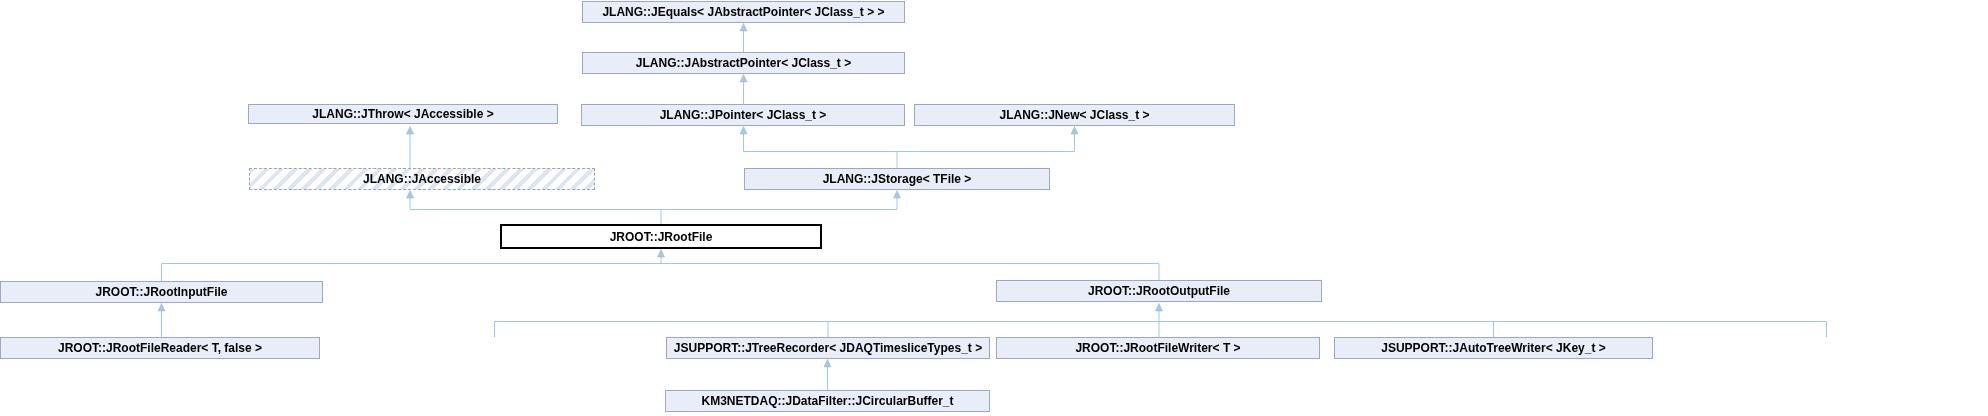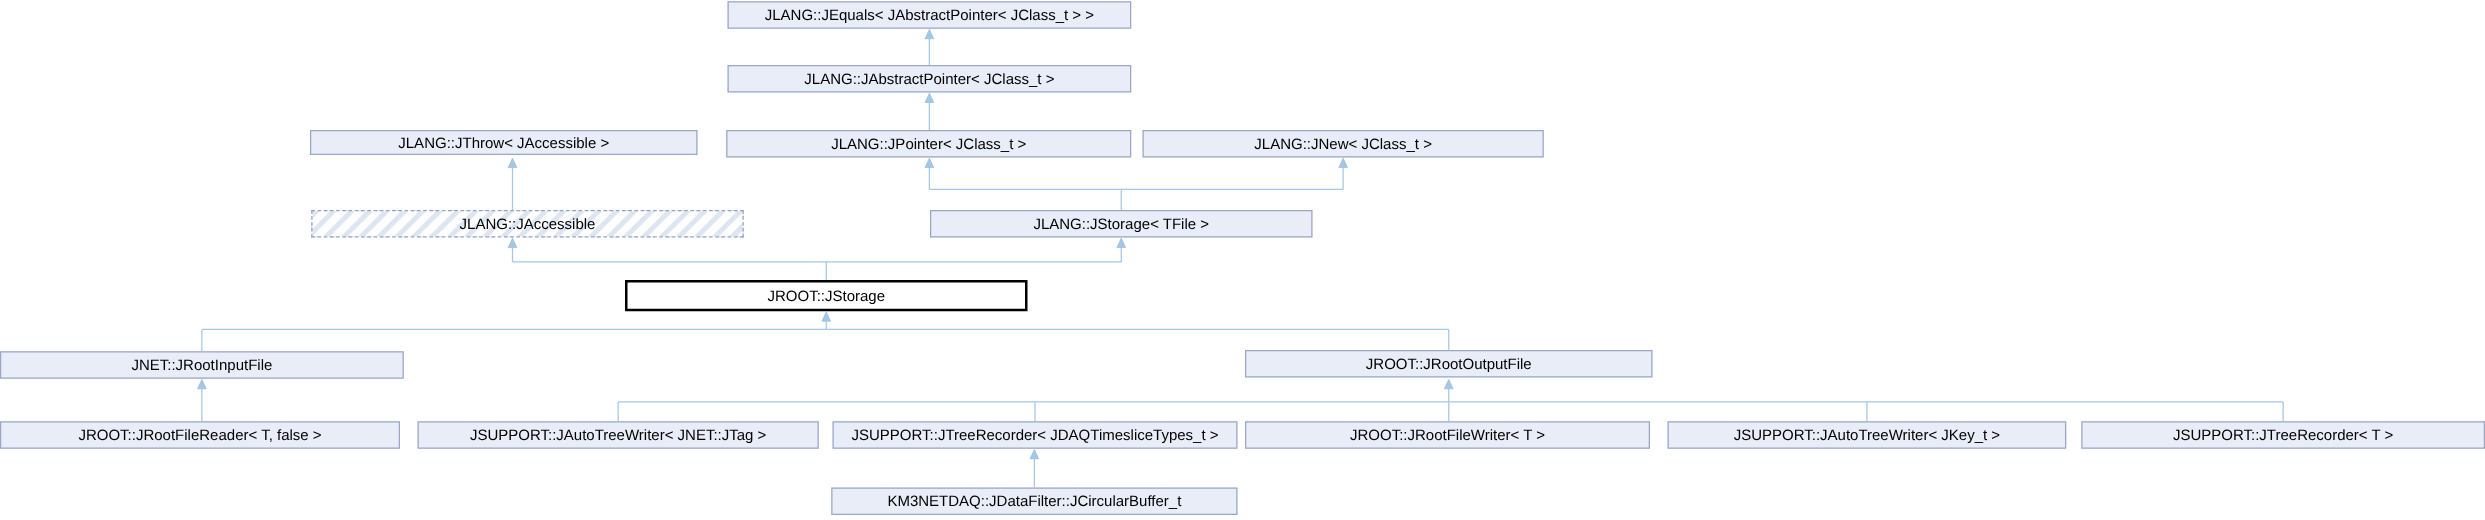--- a/index.html
+++ b/index.html
@@ -14,20 +14,21 @@
   .node {
     position:absolute;
     box-sizing:border-box;
     display:flex; align-items:center; justify-content:center;
     background:#E8EDF8;
     border:1px solid #9BA6C8;
     white-space:nowrap;
     text-align:center;
     line-height:1;
     cursor:pointer;
+    font-weight:bold;
   }
   .node.hatched {
     background:#ffffff repeating-linear-gradient(135deg,#dde4f2 0px,#dde4f2 4px,#ffffff 4px,#ffffff 10px);
     border:1px dashed #94A2C6;
     cursor:default;
   }
   .node.focus {
     background:#ffffff;
     border:2px solid #000000;
     cursor:default;
@@ -116,33 +117,31 @@
   <div class="node" style="left:248px;top:104px;width:310px;height:20px">JLANG::JThrow&lt; JAccessible &gt;</div>
 
   <div class="node" style="left:581px;top:104px;width:324px;height:22px">JLANG::JPointer&lt; JClass_t &gt;</div>
 
   <div class="node" style="left:914px;top:104px;width:321px;height:22px">JLANG::JNew&lt; JClass_t &gt;</div>
 
   <div class="node hatched" style="left:249px;top:168px;width:346px;height:22px">JLANG::JAccessible</div>
 
   <div class="node" style="left:744px;top:168px;width:306px;height:22px">JLANG::JStorage&lt; TFile &gt;</div>
 
-  <div class="node focus" style="left:500px;top:224px;width:322px;height:25px">JROOT::JStorage</div>
+  <div class="node focus" style="left:500px;top:224px;width:322px;height:25px">JROOT::JRootFile</div>
 
-  <div class="node" style="left:0px;top:281px;width:323px;height:22px">JNET::JRootInputFile</div>
+  <div class="node" style="left:0px;top:281px;width:323px;height:22px">JROOT::JRootInputFile</div>
 
   <div class="node" style="left:996px;top:280px;width:326px;height:22px">JROOT::JRootOutputFile</div>
 
   <div class="node" style="left:0px;top:337px;width:320px;height:22px">JROOT::JRootFileReader&lt; T, false &gt;</div>
 
-  <div class="node" style="left:334px;top:337px;width:321px;height:22px">JSUPPORT::JAutoTreeWriter&lt; JNET::JTag &gt;</div>
 
   <div class="node" style="left:666px;top:337px;width:324px;height:22px">JSUPPORT::JTreeRecorder&lt; JDAQTimesliceTypes_t &gt;</div>
 
   <div class="node" style="left:996px;top:337px;width:324px;height:22px">JROOT::JRootFileWriter&lt; T &gt;</div>
 
   <div class="node" style="left:1334px;top:337px;width:319px;height:22px">JSUPPORT::JAutoTreeWriter&lt; JKey_t &gt;</div>
 
-  <div class="node" style="left:1665px;top:337px;width:323px;height:22px">JSUPPORT::JTreeRecorder&lt; T &gt;</div>
 
   <div class="node" style="left:665px;top:390px;width:325px;height:22px">KM3NETDAQ::JDataFilter::JCircularBuffer_t</div>
 
 </div>
 
 </body></html>

